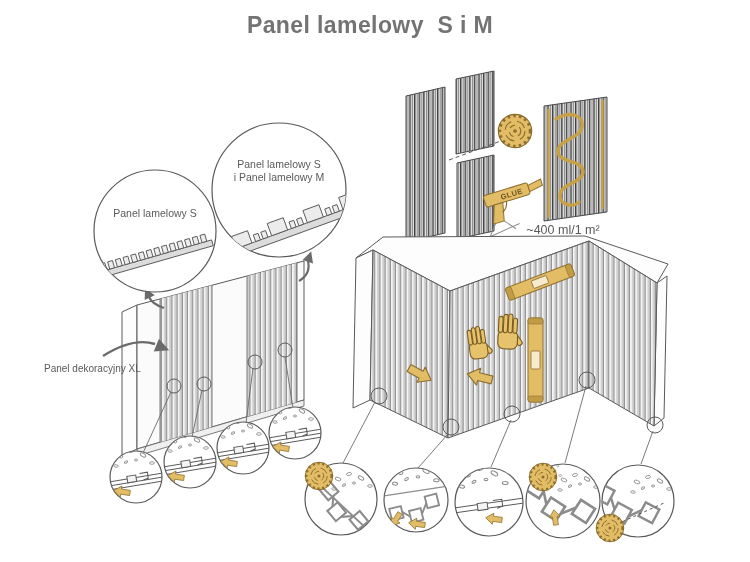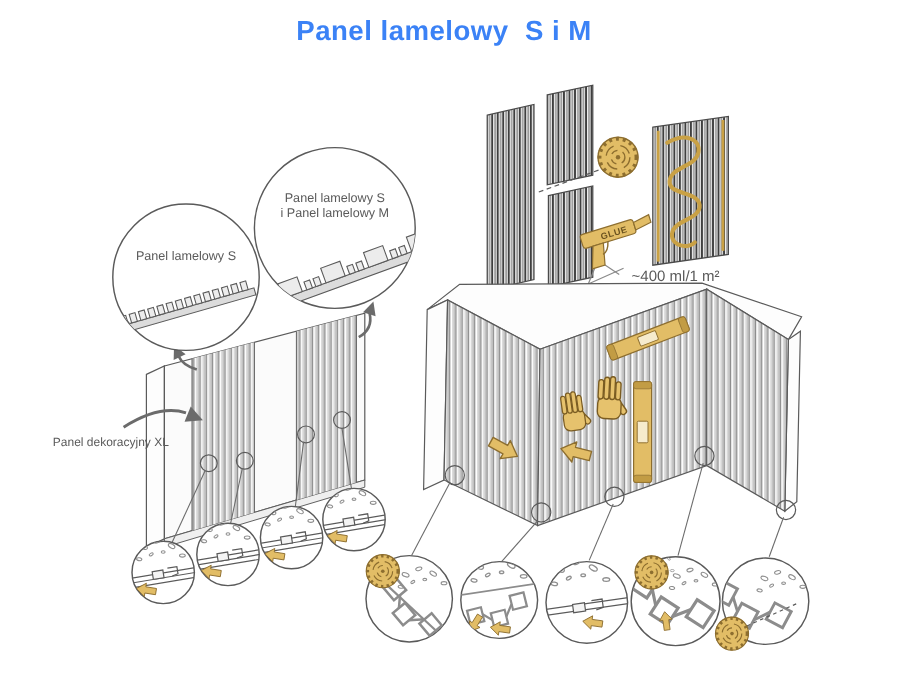--- a/index.html
+++ b/index.html
@@ -1,19 +1,19 @@
 <!DOCTYPE html>
 <html><head>
 <meta charset="utf-8">
 <style>
   html,body{margin:0;padding:0;background:#fff;width:750px;height:562px;overflow:hidden;
     font-family:"Liberation Sans", sans-serif;}
   .canvas{position:relative;width:750px;height:562px;background:#fff;}
   .page-title{position:absolute;top:12px;left:0;width:740px;text-align:center;
-    font-size:23px;font-weight:600;color:#3b82f6;letter-spacing:.4px;white-space:pre;margin:0;}
+    font-size:23px;font-weight:600;color:#737373;letter-spacing:.4px;white-space:pre;margin:0;}
   svg{position:absolute;top:0;left:0;}
   text{font-family:"Liberation Sans", sans-serif;}
 </style>
 </head>
 <body>
 
 <div class="canvas">
   <h1 class="page-title">Panel lamelowy  S i M</h1>
 
   <svg width="750" height="562" viewBox="0 0 750 562">

